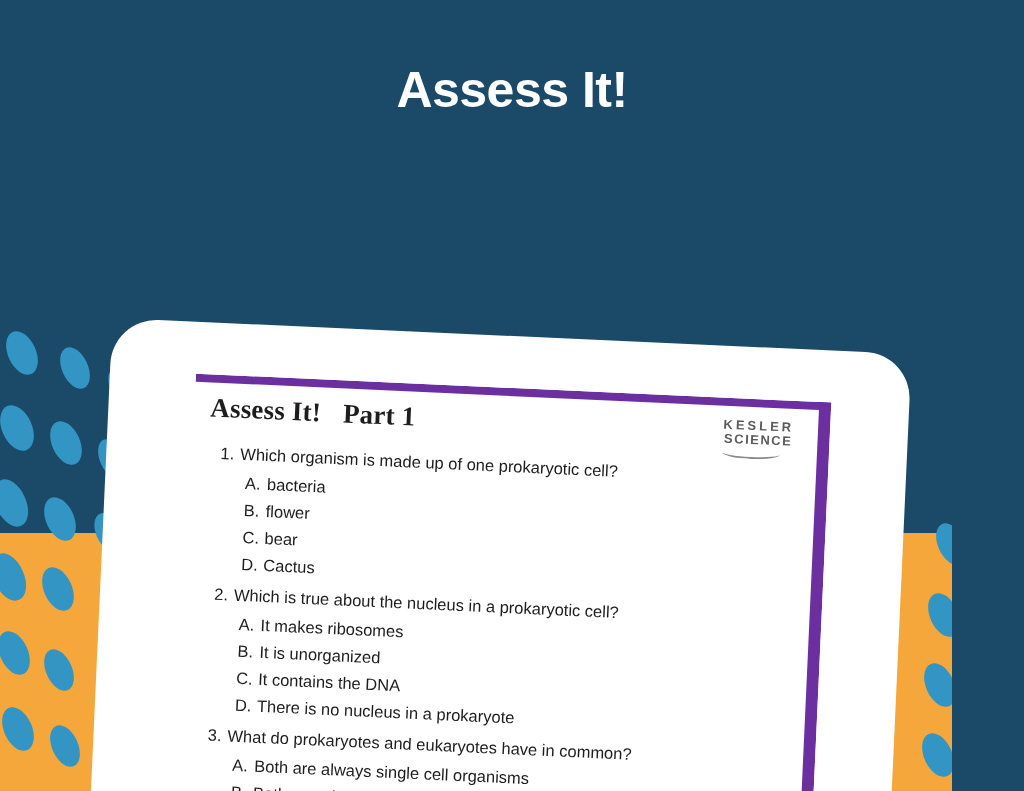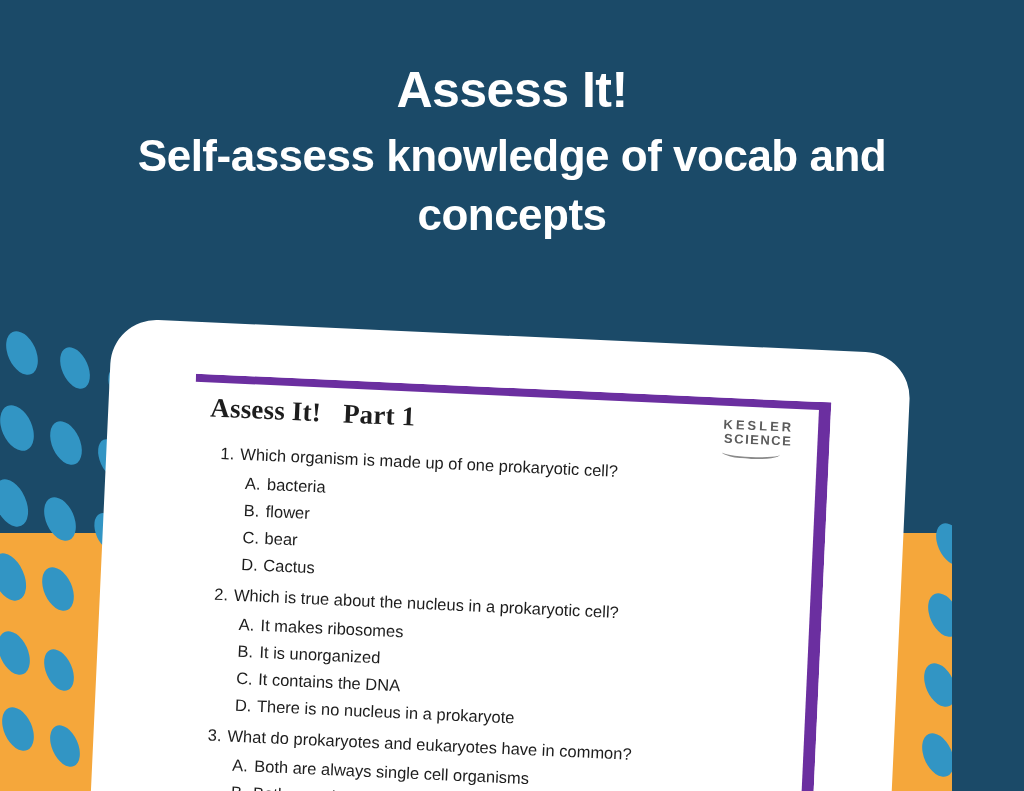--- a/index.html
+++ b/index.html
@@ -213,21 +213,20 @@
   <div class="dot" style="left:986px;top:506px; width:28px; height:46px;"></div>
   <div class="dot" style="left:930px;top:592px; width:28px; height:46px;"></div>
   <div class="dot" style="left:980px;top:576px; width:28px; height:48px;"></div>
   <div class="dot" style="left:926px;top:662px; width:28px; height:46px;"></div>
   <div class="dot" style="left:976px;top:646px; width:28px; height:48px;"></div>
   <div class="dot" style="left:924px;top:732px; width:28px; height:46px;"></div>
   <div class="dot" style="left:974px;top:716px; width:28px; height:48px;"></div>
 
   <div class="headings">
     <div class="title-main">Assess It!</div>
-    <div class="title-sub">Self-assess knowledge of vocab and concepts</div>
   </div>
 
   <div class="card-white">
 
     <div class="worksheet">
       <div class="ws-band-top"></div>
       <div class="ws-band-right"></div>
 
       <div class="logo">
         <div class="l1">KESLER</div>

